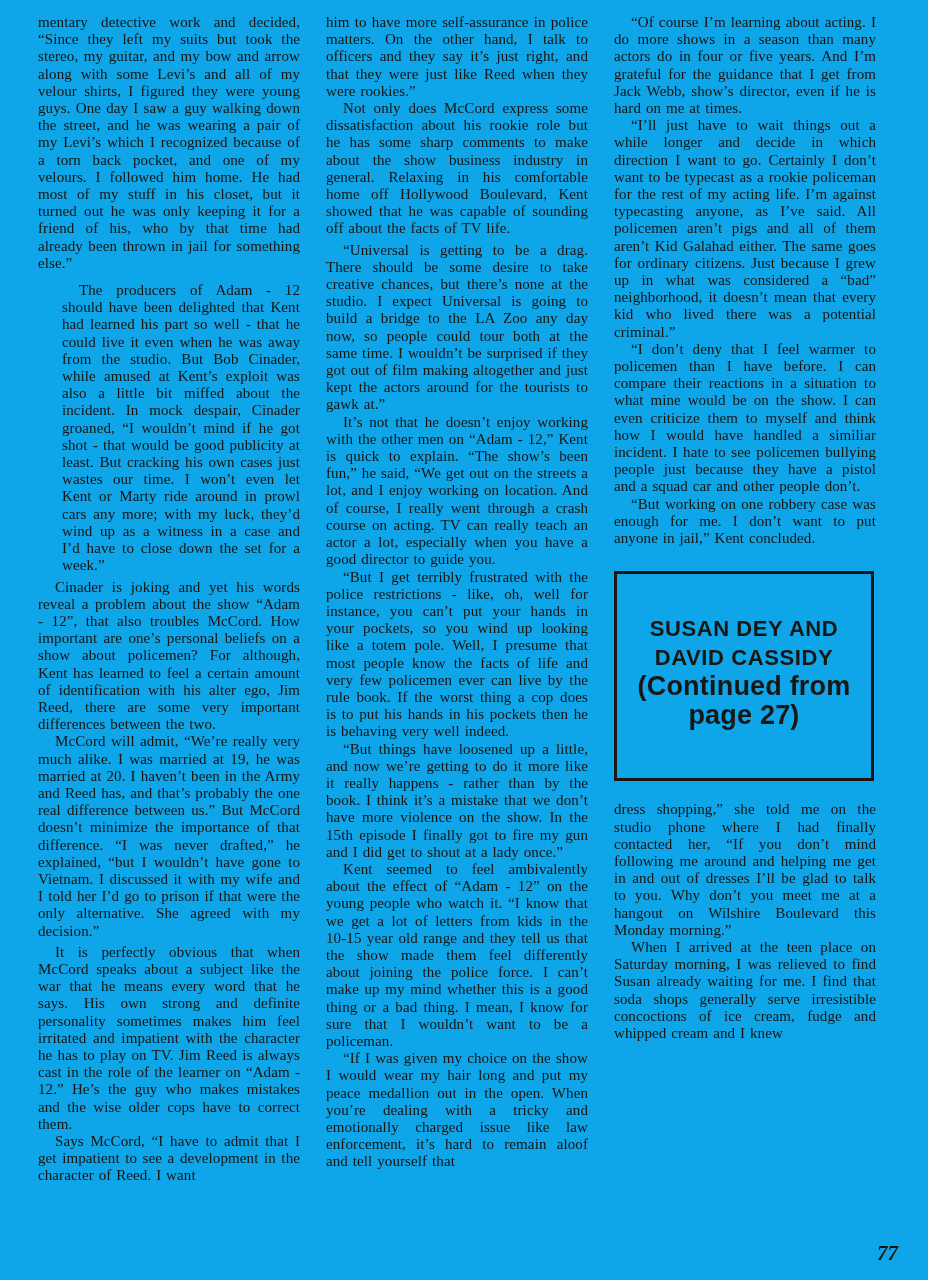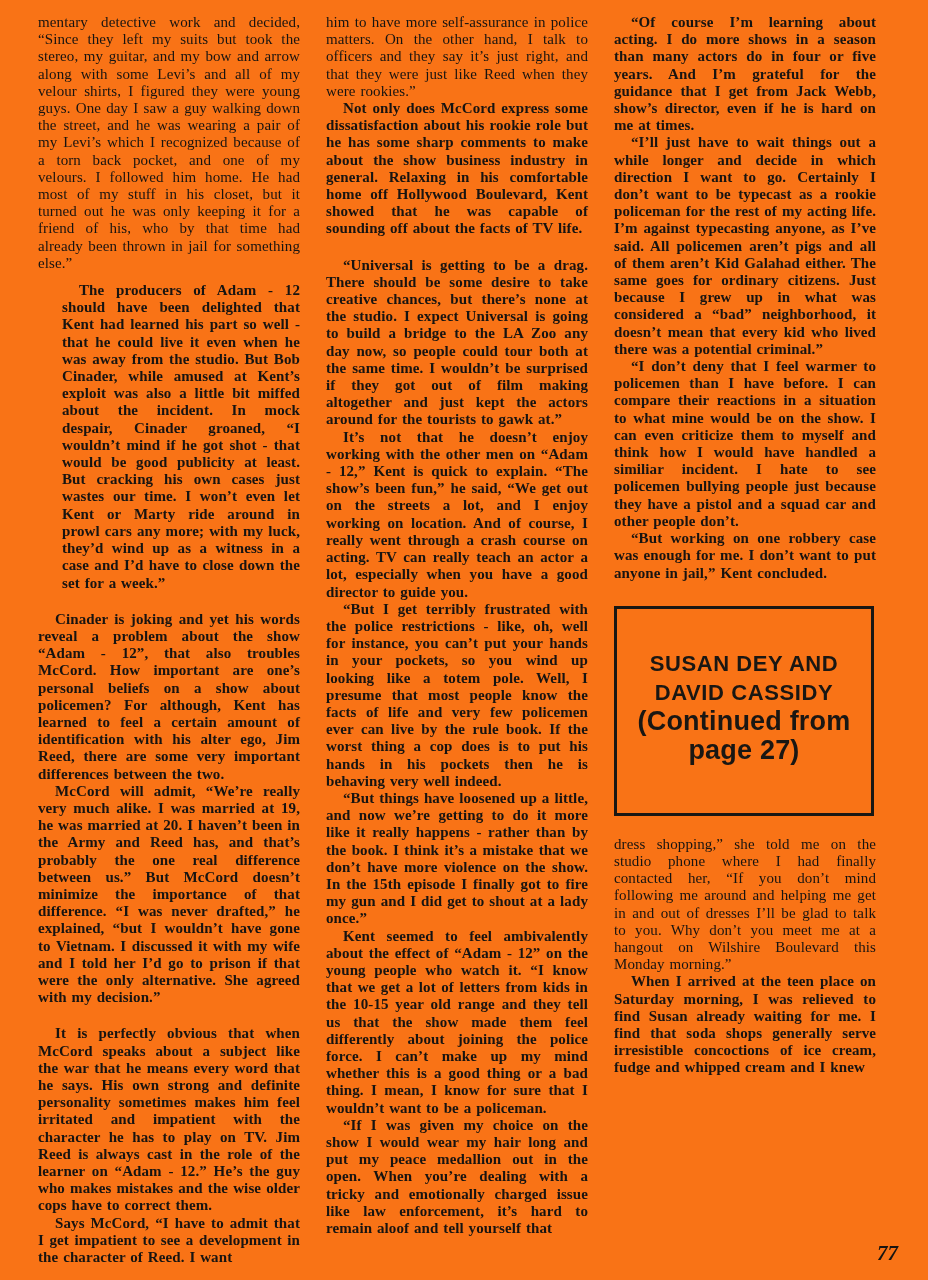--- a/index.html
+++ b/index.html
@@ -4,21 +4,21 @@
 <style>
   html, body {
     margin: 0;
     padding: 0;
     background: #fbfaf6;
   }
   .page {
     position: relative;
     width: 928px;
     height: 1280px;
-    background: #f97316;
+    background: #0ea5e9;
     overflow: hidden;
     box-sizing: border-box;
     padding: 14px 50px 0 38px;
     font-family: "Liberation Serif", "DejaVu Serif", serif;
     color: #171411;
   }
   .columns {
     display: flex;
     gap: 26px;
   }
@@ -27,23 +27,23 @@
     flex: 0 0 262px;
   }
   .col p {
     margin: 0;
     font-size: 15px;
     line-height: 17.2px;
     text-align: justify;
     letter-spacing: 0.1px;
     word-spacing: 1px;
   }
-  .col p.ind { text-indent: 17px; font-weight: bold; }
+  .col p.ind { text-indent: 17px; }
   .col p.gap-lg { margin-top: 10px; margin-left: 24px; }
-  .col p.gap-sm { margin-top: 19px; }
+  .col p.gap-sm { margin-top: 4px; }
   .callout {
     border: 3px solid #1a1713;
     margin: 24px 2px 20px 0;
     padding: 40px 6px 48px 6px;
     text-align: center;
     font-family: "Liberation Sans", "DejaVu Sans", sans-serif;
     font-weight: bold;
     color: #1a1713;
   }
   .callout .title-line {

